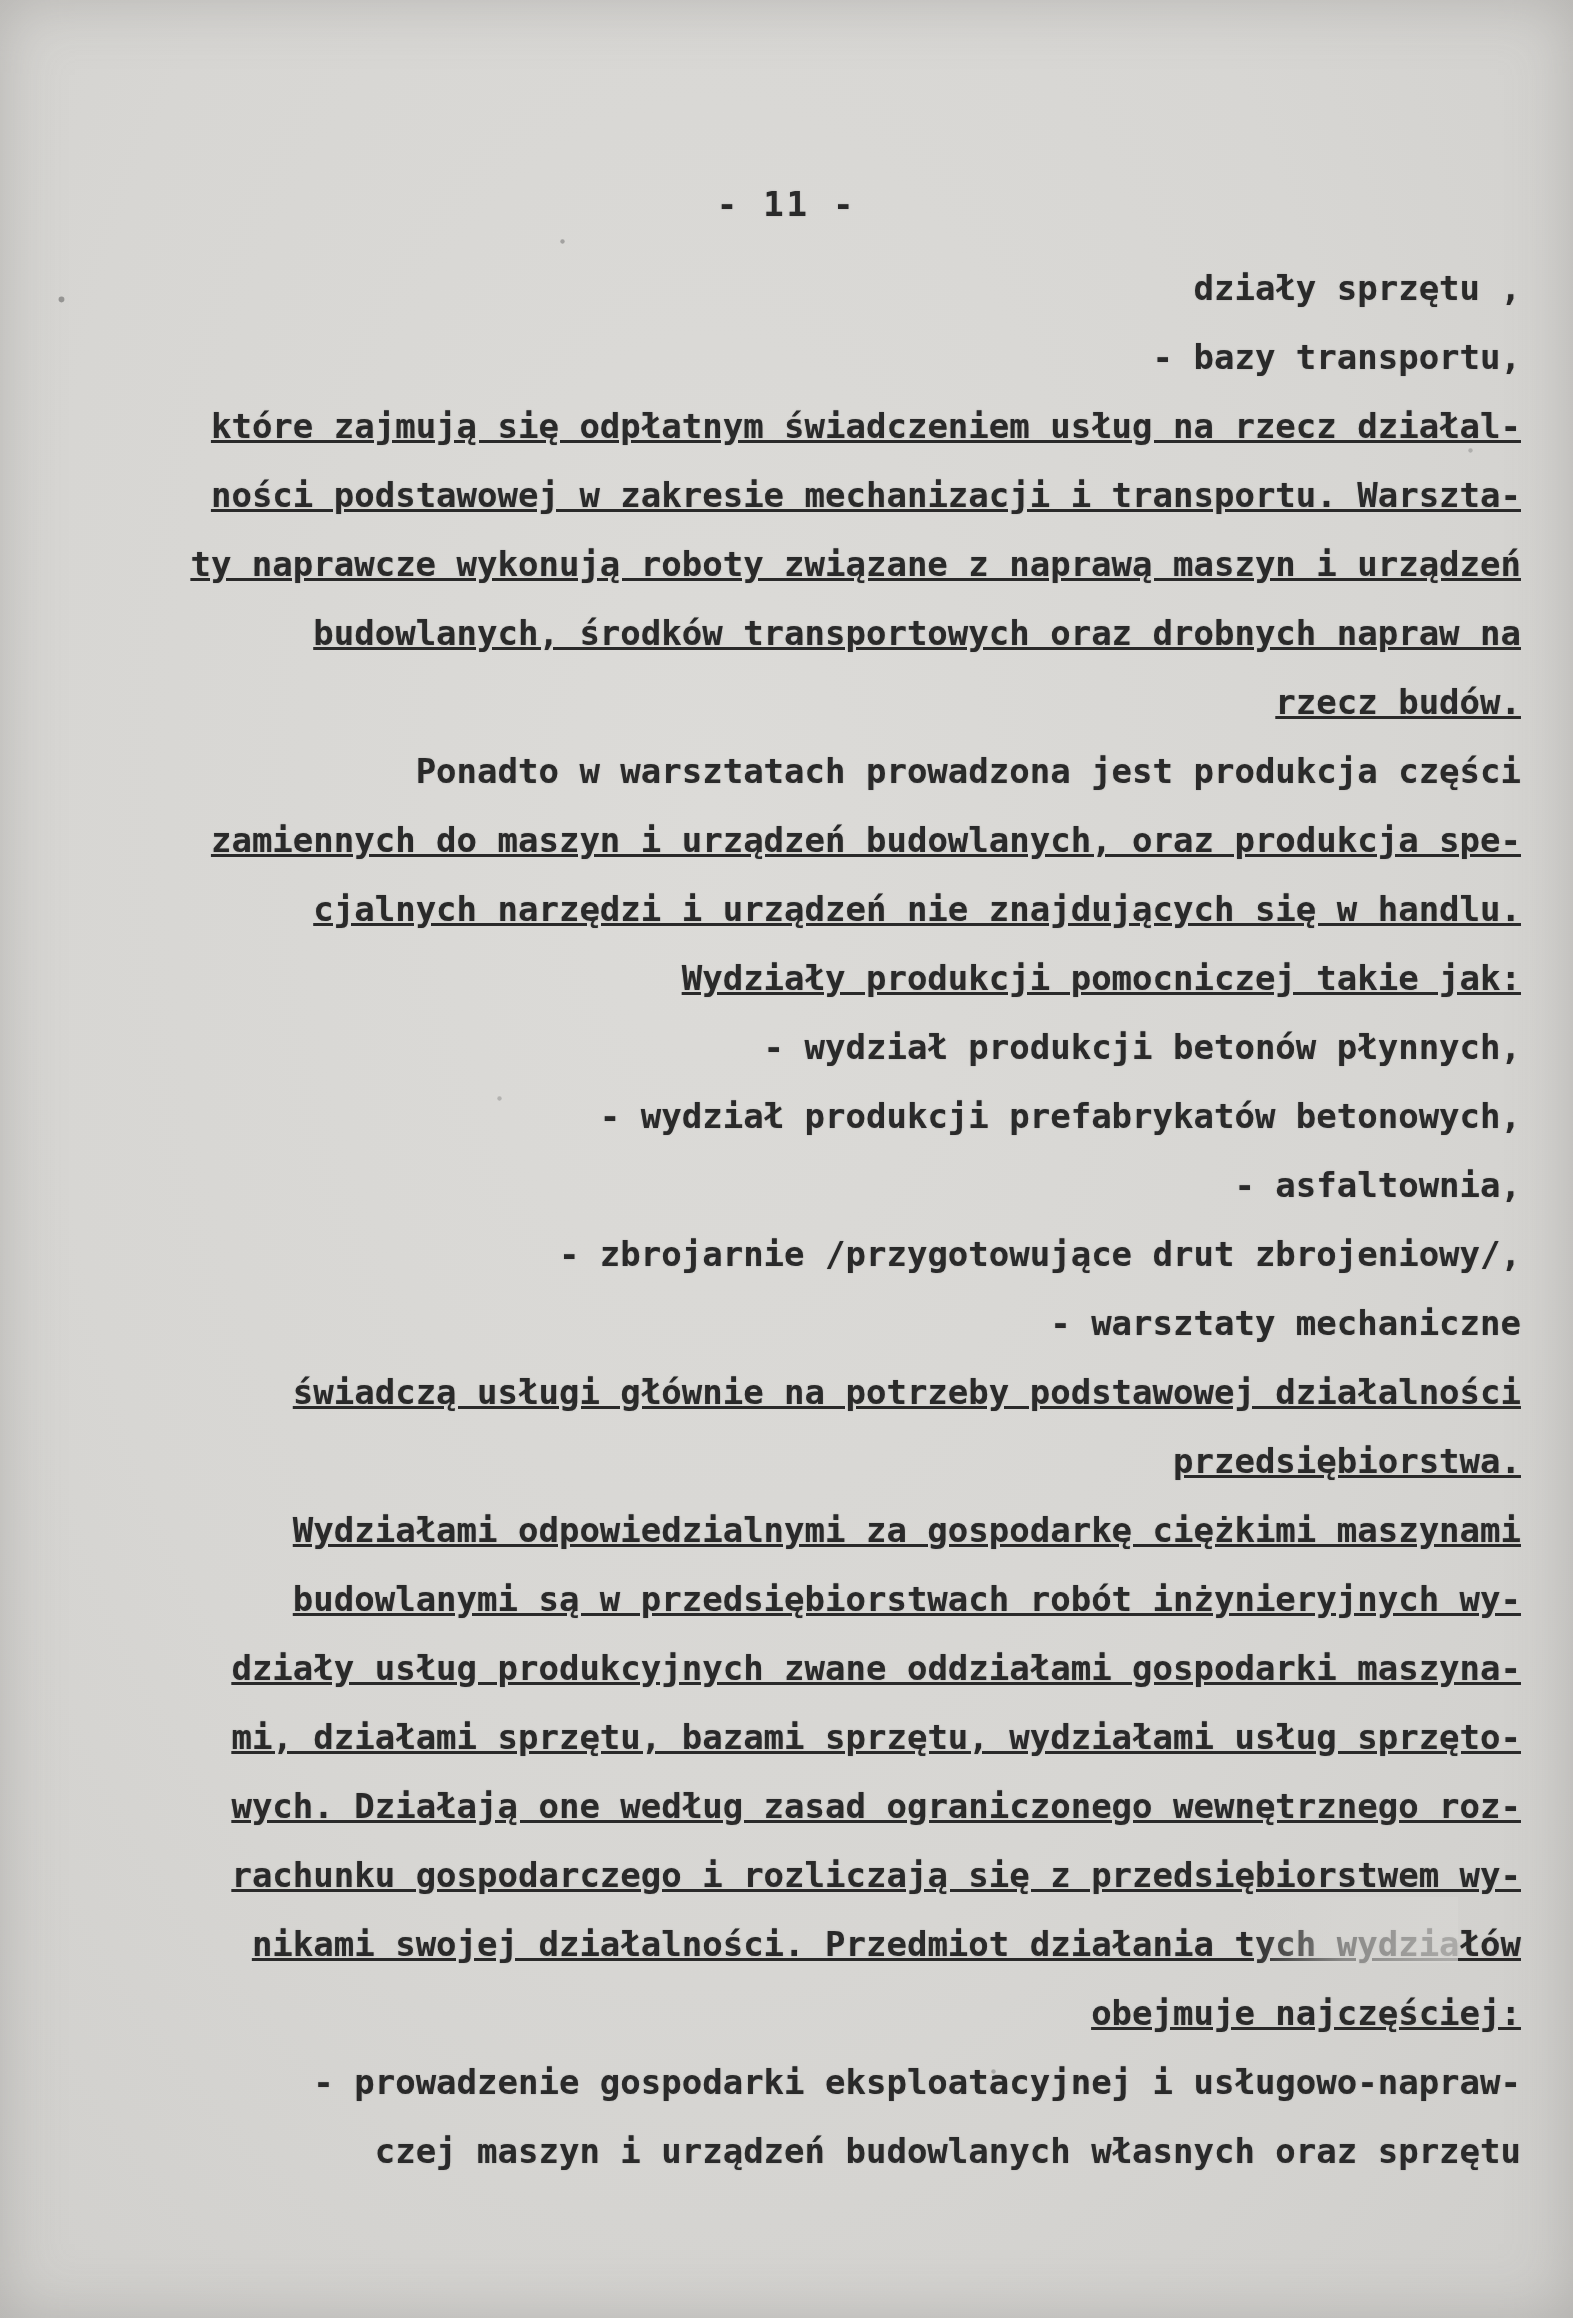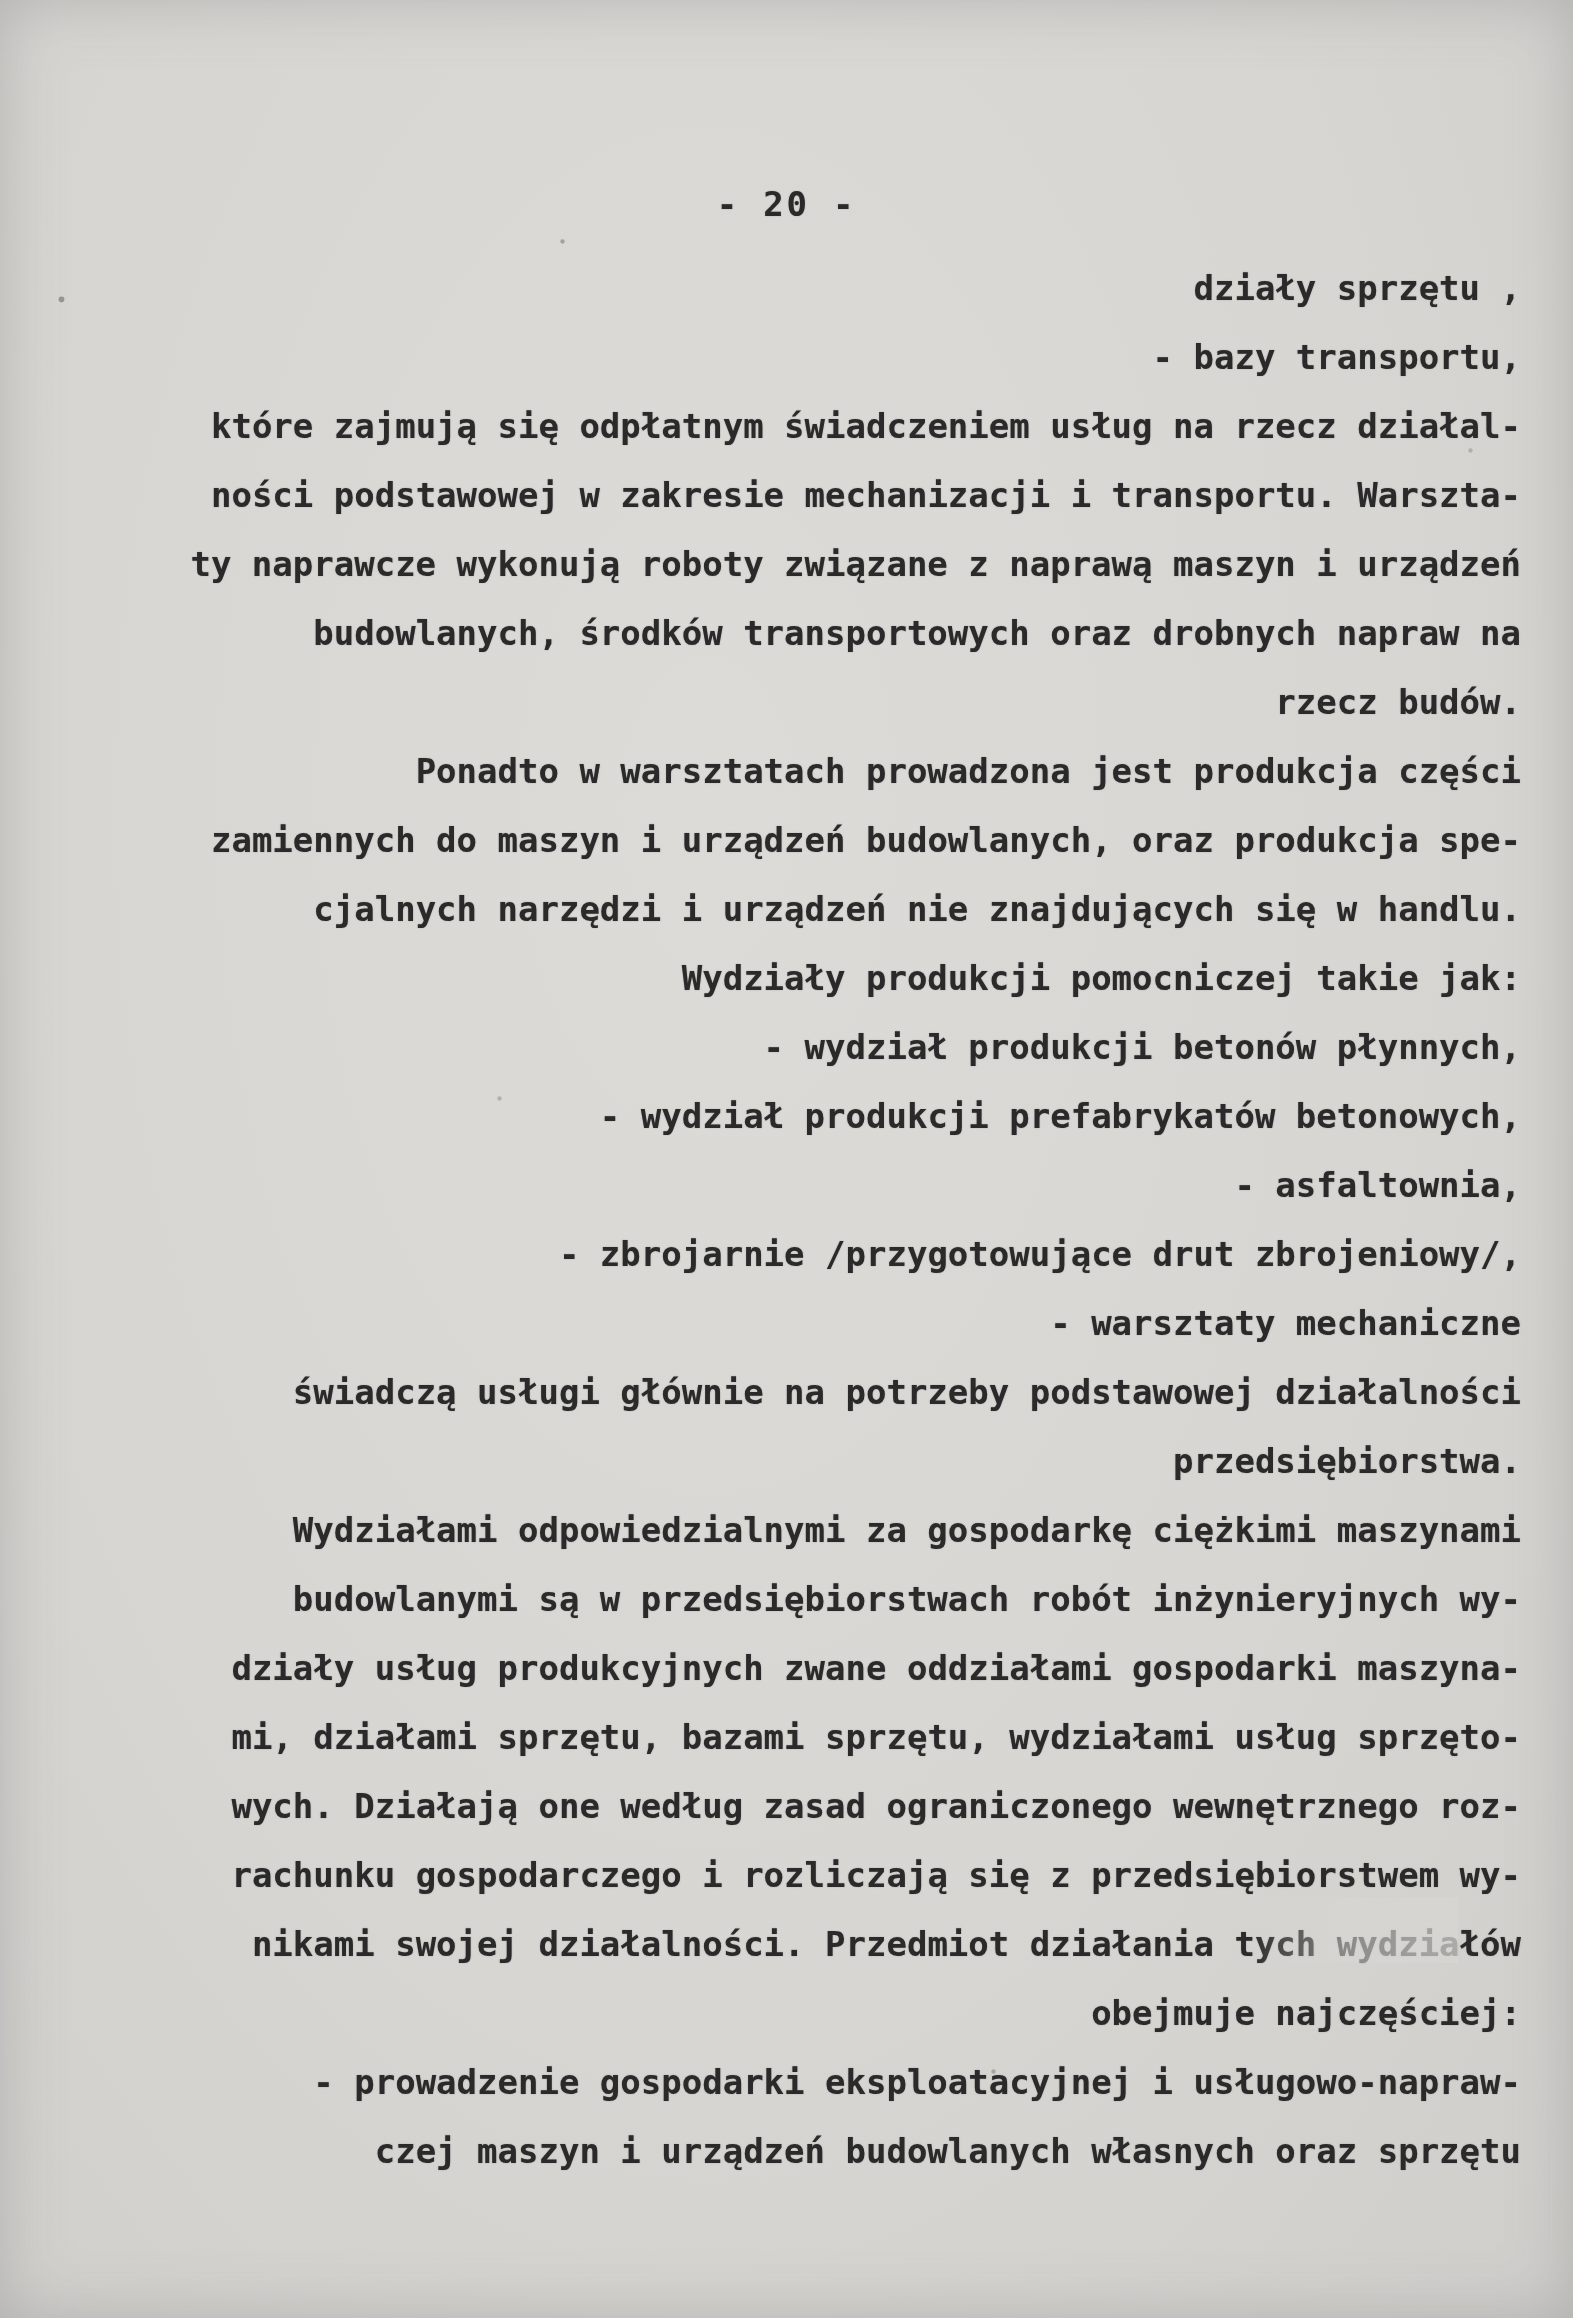--- a/index.html
+++ b/index.html
@@ -31,21 +31,21 @@
     left: 175px;
     top: 254px;
     width: 1346px;
     font-size: 34px;
     line-height: 69px;
     font-weight: bold;
     white-space: pre;
     text-shadow: 0 0 1.4px rgba(40,40,40,0.35);
   }
   .line { height: 69px; text-align: right; }
-  .line.body   { margin-left: 13px; }
+  .line.body   { margin-left: 13px; text-decoration: underline; }
   .line.indent { margin-left: 112px; }
   .line.bullet { margin-left: 98px; }
   .line.hang   { }
   .fade-artifact {
     position: absolute;
     left: 1248px;
     top: 1897px;
     width: 210px;
     height: 66px;
     background: linear-gradient(to right, rgba(215,214,211,0), rgba(215,214,211,0.55) 45%, rgba(215,214,211,0.75));
@@ -70,18 +70,18 @@
     box-shadow: inset 0 0 63px rgba(120,118,114,0.35);
     pointer-events: none;
   }
 </style>
 </head>
 <body>
 
 <div class="paper-edge"></div>
 <div class="scan-specks"></div>
 
-<div class="page-number">- 20 -</div>
+<div class="page-number">- 11 -</div>
 
 <div class="text-block"><div class="line indent">działy sprzętu ,</div><div class="line bullet">- bazy transportu,</div><div class="line body">które zajmują się odpłatnym świadczeniem usług na rzecz działal-</div><div class="line body">ności podstawowej w zakresie mechanizacji i transportu. Warszta-</div><div class="line body">ty naprawcze wykonują roboty związane z naprawą maszyn i urządzeń</div><div class="line body">budowlanych, środków transportowych oraz drobnych napraw na</div><div class="line body">rzecz budów.</div><div class="line indent">Ponadto w warsztatach prowadzona jest produkcja części</div><div class="line body">zamiennych do maszyn i urządzeń budowlanych, oraz produkcja spe-</div><div class="line body">cjalnych narzędzi i urządzeń nie znajdujących się w handlu.</div><div class="line body">Wydziały produkcji pomocniczej takie jak:</div><div class="line bullet">- wydział produkcji betonów płynnych,</div><div class="line bullet">- wydział produkcji prefabrykatów betonowych,</div><div class="line bullet">- asfaltownia,</div><div class="line bullet">- zbrojarnie /przygotowujące drut zbrojeniowy/,</div><div class="line bullet">- warsztaty mechaniczne</div><div class="line body">świadczą usługi głównie na potrzeby podstawowej działalności</div><div class="line body">przedsiębiorstwa.</div><div class="line body">Wydziałami odpowiedzialnymi za gospodarkę ciężkimi maszynami</div><div class="line body">budowlanymi są w przedsiębiorstwach robót inżynieryjnych wy-</div><div class="line body">działy usług produkcyjnych zwane oddziałami gospodarki maszyna-</div><div class="line body">mi, działami sprzętu, bazami sprzętu, wydziałami usług sprzęto-</div><div class="line body">wych. Działają one według zasad ograniczonego wewnętrznego roz-</div><div class="line body">rachunku gospodarczego i rozliczają się z przedsiębiorstwem wy-</div><div class="line body">nikami swojej działalności. Przedmiot działania tych wydziałów</div><div class="line body">obejmuje najczęściej:</div><div class="line bullet">- prowadzenie gospodarki eksploatacyjnej i usługowo-napraw-</div><div class="line hang">czej maszyn i urządzeń budowlanych własnych oraz sprzętu</div></div>
 
 <div class="fade-artifact"></div>
 
 
 </body></html>

